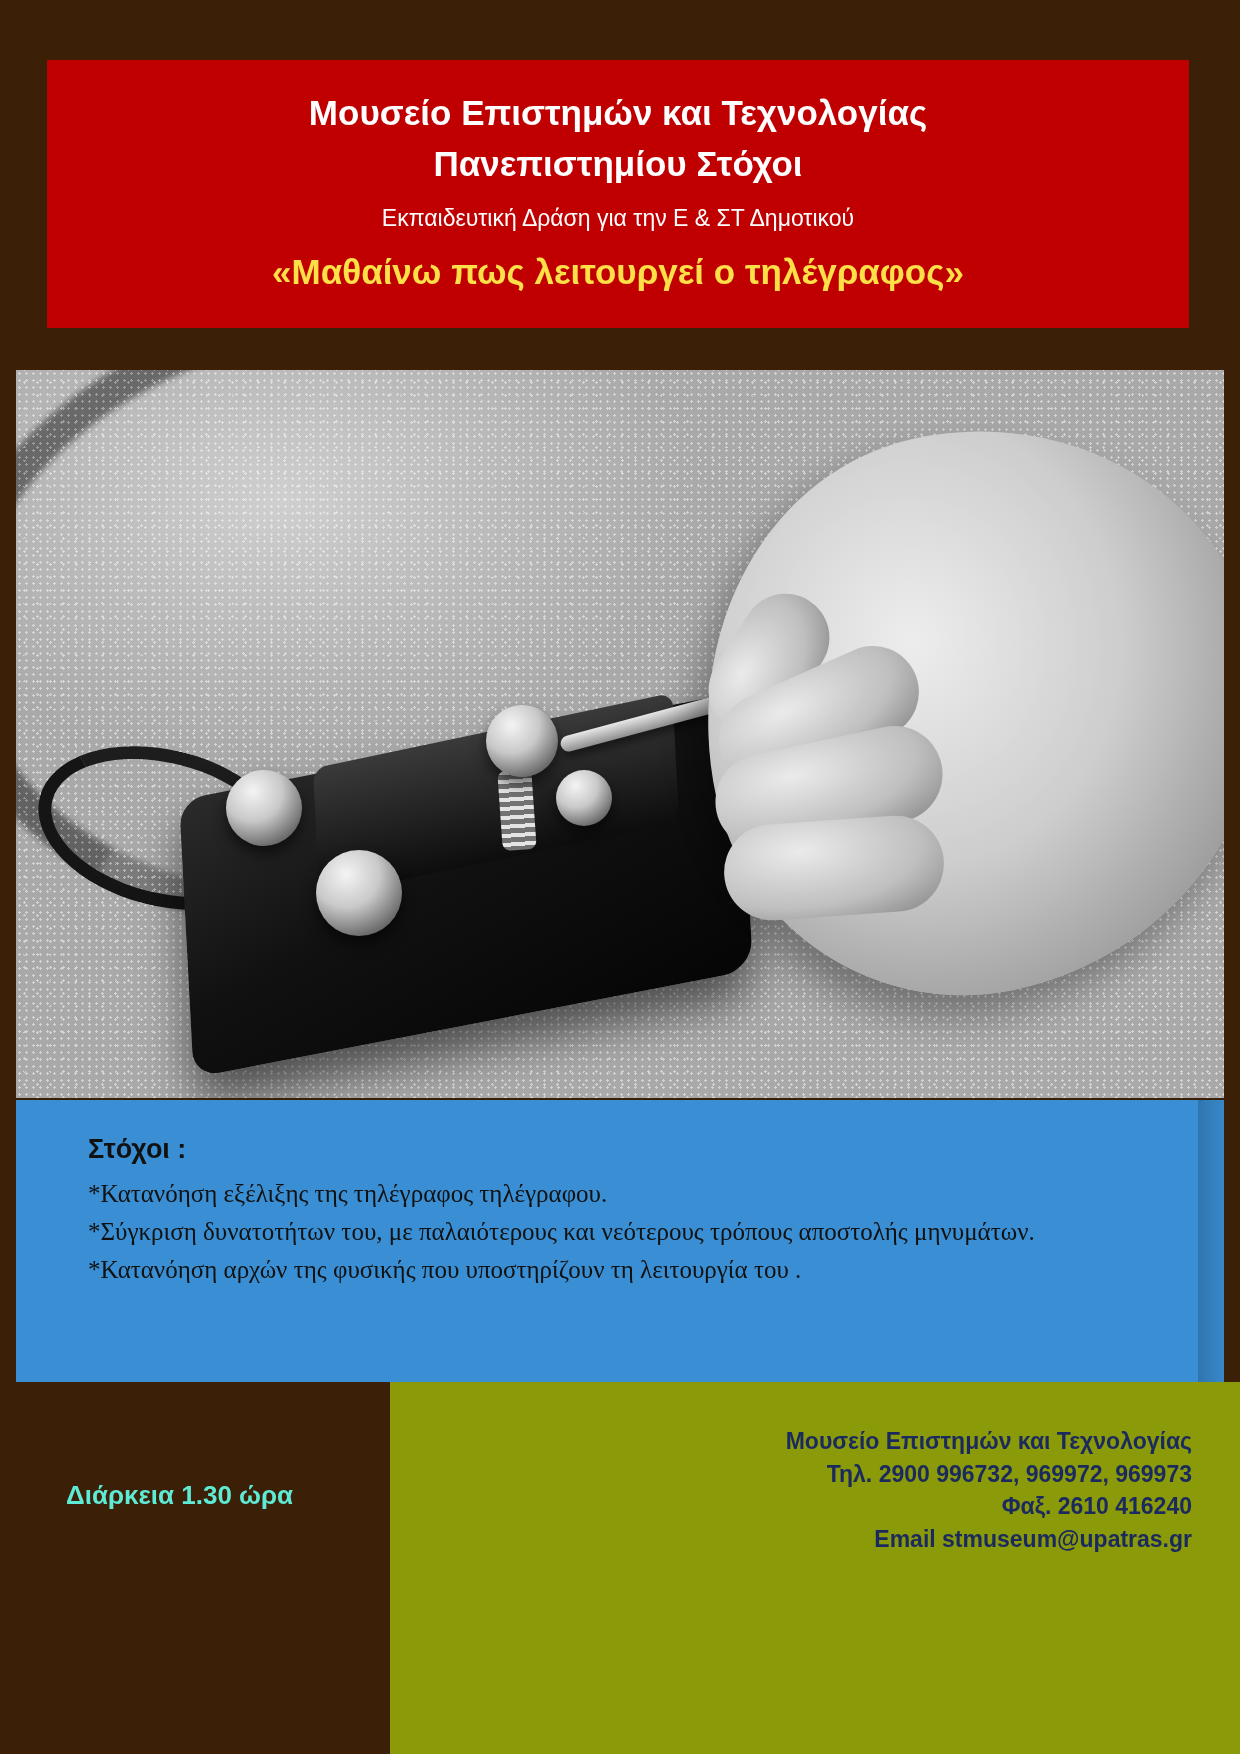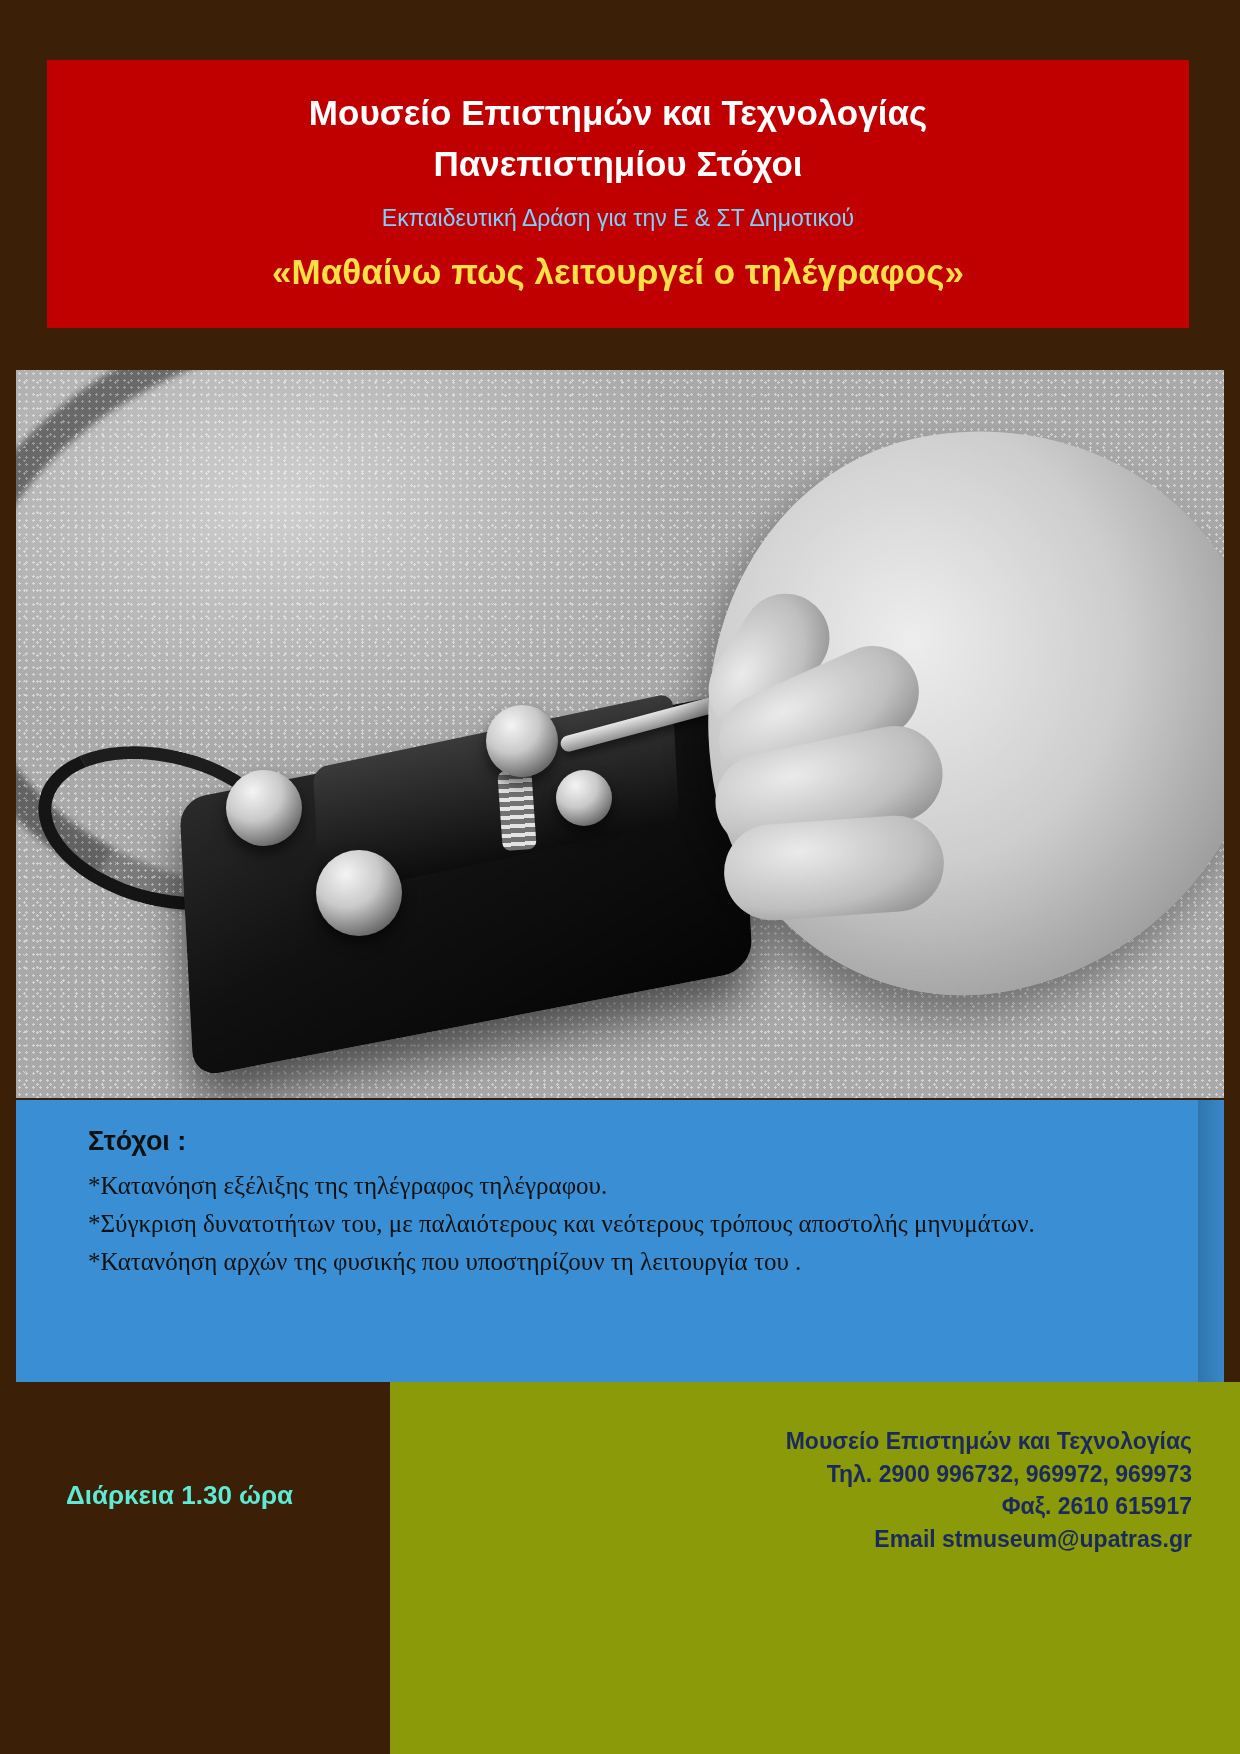--- a/index.html
+++ b/index.html
@@ -28,21 +28,21 @@
     text-align: center;
   }
   .header-title {
     color: #ffffff;
     font-size: 35px;
     font-weight: bold;
     line-height: 1.45;
     margin: 0;
   }
   .header-sub {
-    color: #7dd3fc;
+    color: #ffffff;
     font-size: 23px;
     font-weight: normal;
     margin: 14px 0 0 0;
     line-height: 1.3;
   }
   .header-quote {
     color: #fde047;
     font-size: 35px;
     font-weight: bold;
     margin: 16px 0 0 0;
@@ -185,21 +185,21 @@
 
   
   .blue-panel {
     position: absolute;
     left: 16px;
     top: 1100px;
     width: 1208px;
     height: 282px;
     background: #3a8fd4;
     box-sizing: border-box;
-    padding: 26px 60px 0 72px;
+    padding: 34px 60px 0 72px;
     color: #111111;
   }
   .blue-panel::after {
     content: "";
     position: absolute;
     right: -0px;
     top: 0;
     width: 26px;
     height: 100%;
     background: linear-gradient(90deg, rgba(0,0,0,.18), rgba(0,0,0,.05));
@@ -296,15 +296,15 @@
     <li>*Κατανόηση  αρχών της φυσικής που υποστηρίζουν τη λειτουργία του .</li>
   </ul>
 </div>
 
 <div class="footer-left"></div>
 <div class="footer-olive"></div>
 <div class="duration">Διάρκεια 1.30 ώρα</div>
 <div class="contact">
   <div class="row">Μουσείο Επιστημών και Τεχνολογίας</div>
   <div class="row">Τηλ. 2900 996732, 969972, 969973</div>
-  <div class="row">Φαξ. 2610 615917</div>
+  <div class="row">Φαξ. 2610 416240</div>
   <div class="row">Email stmuseum@upatras.gr</div>
 </div>
 
 </body></html>

